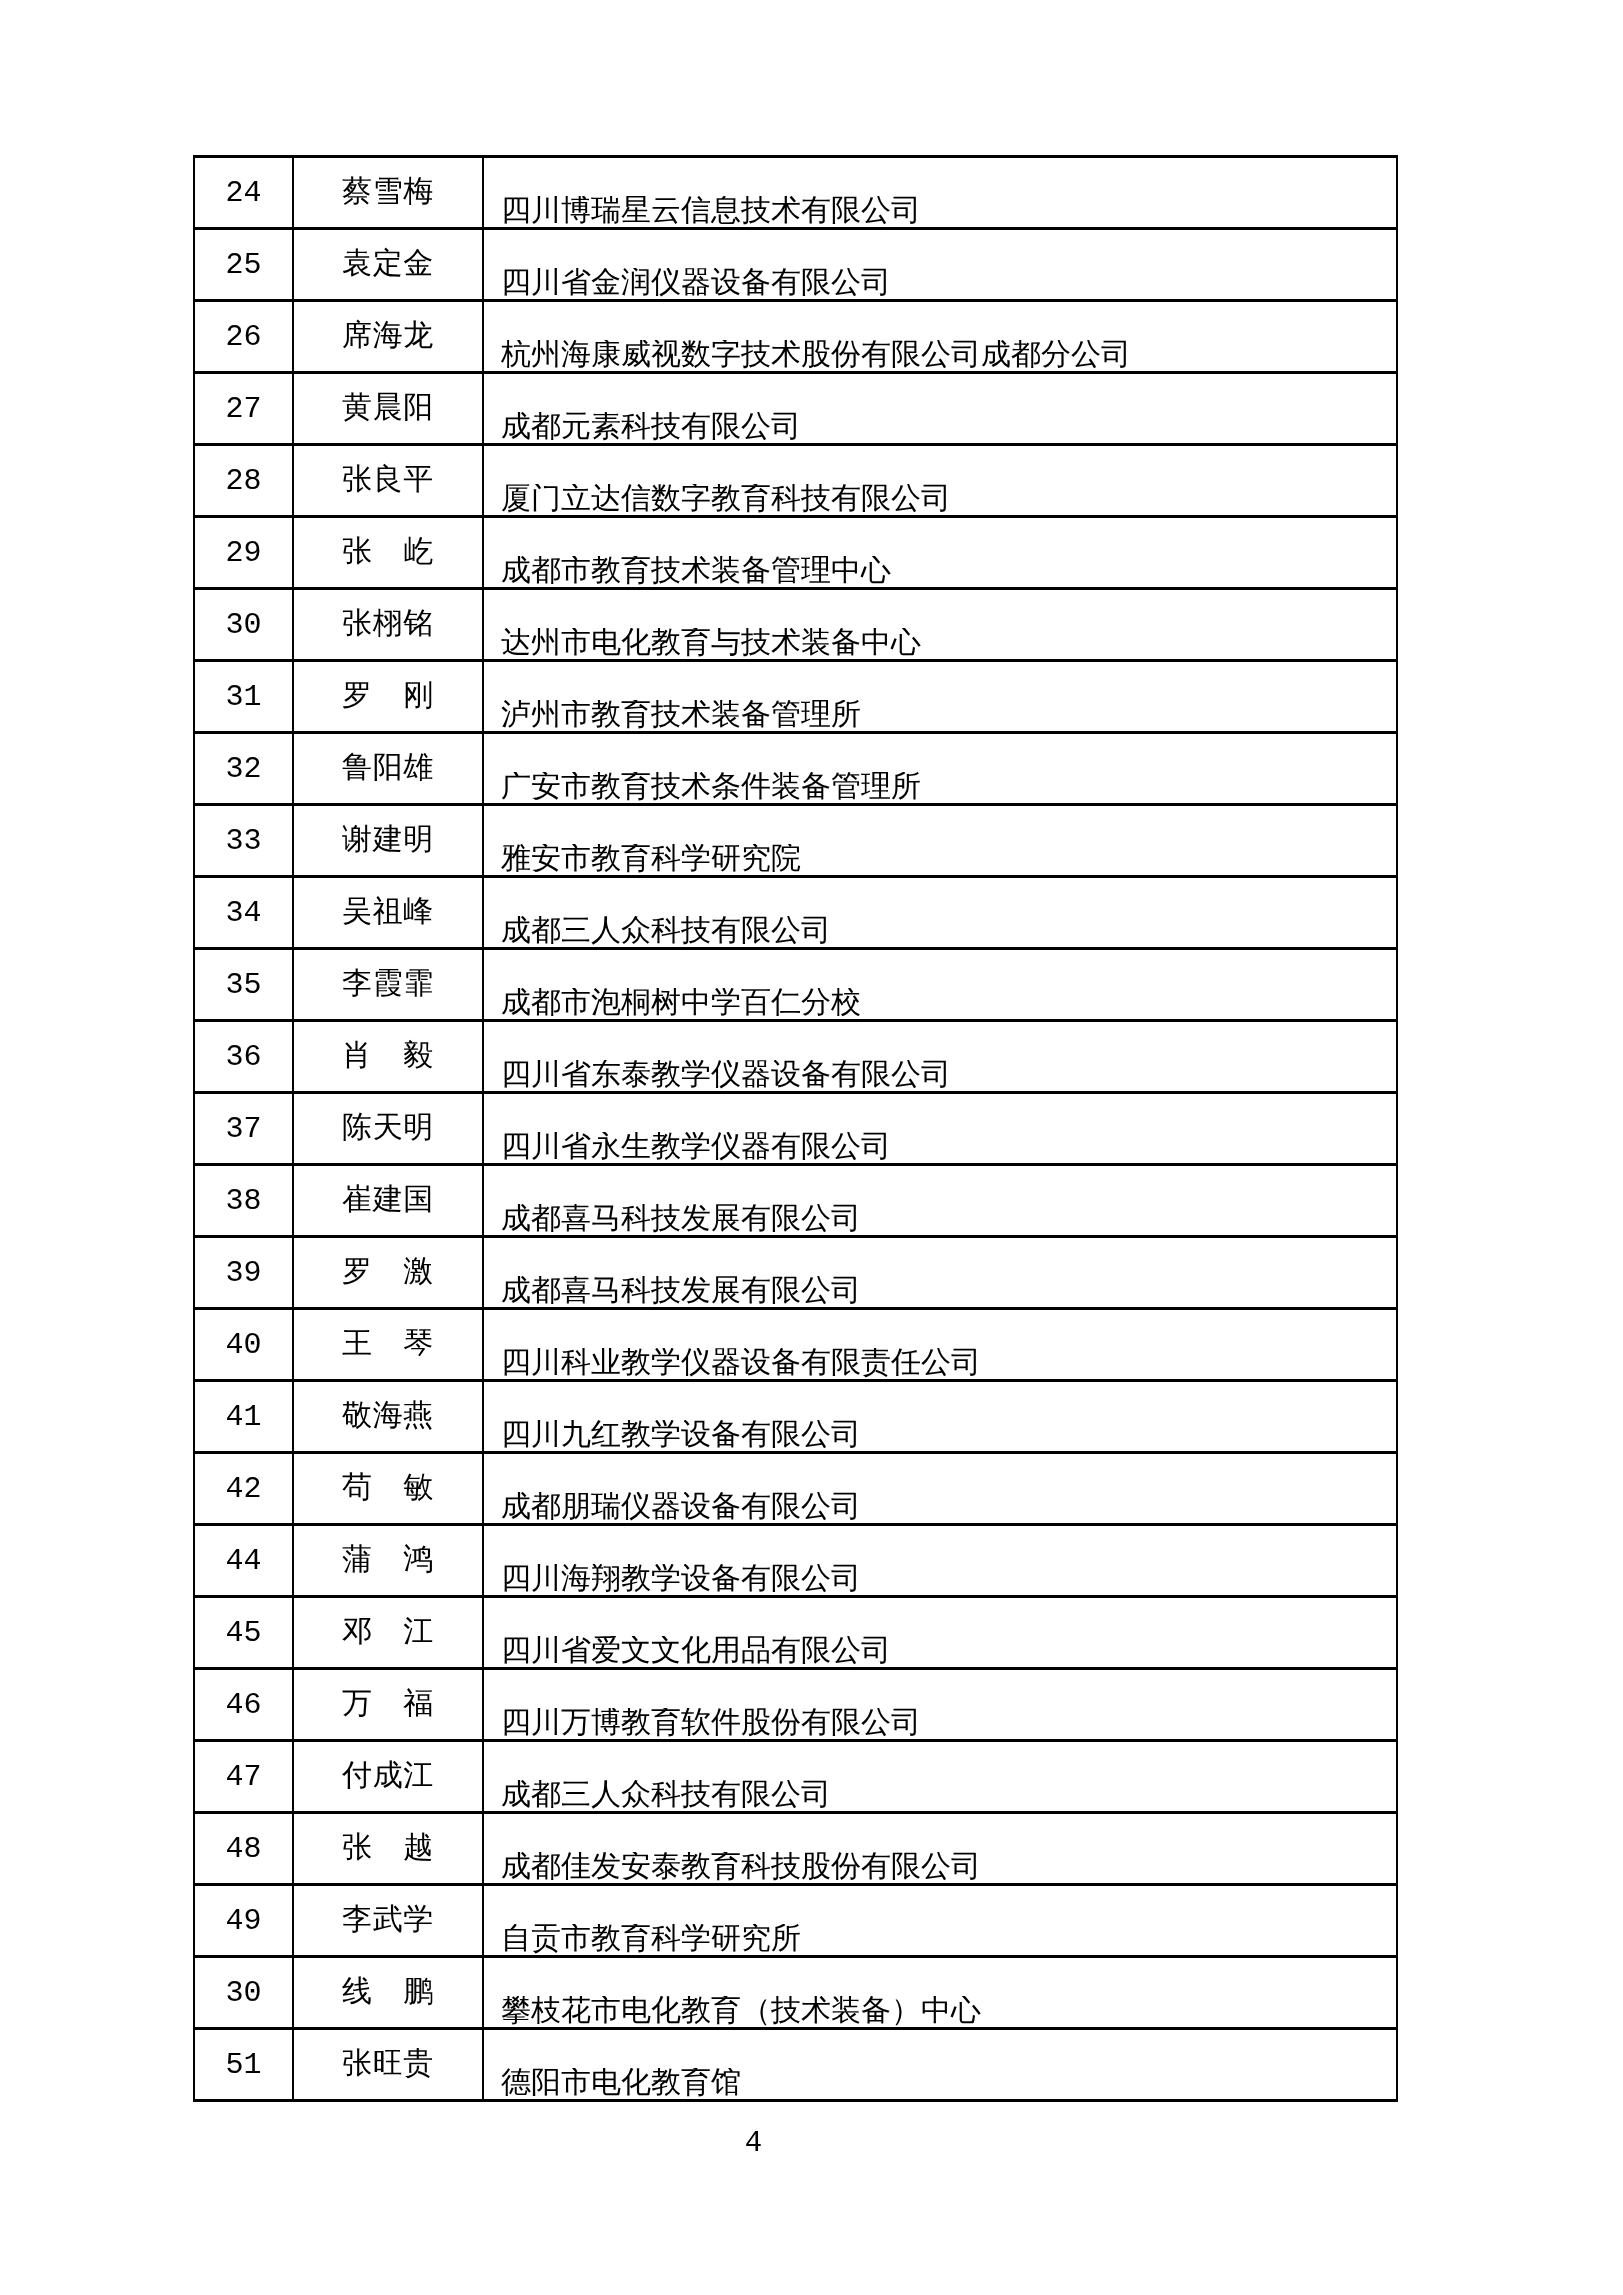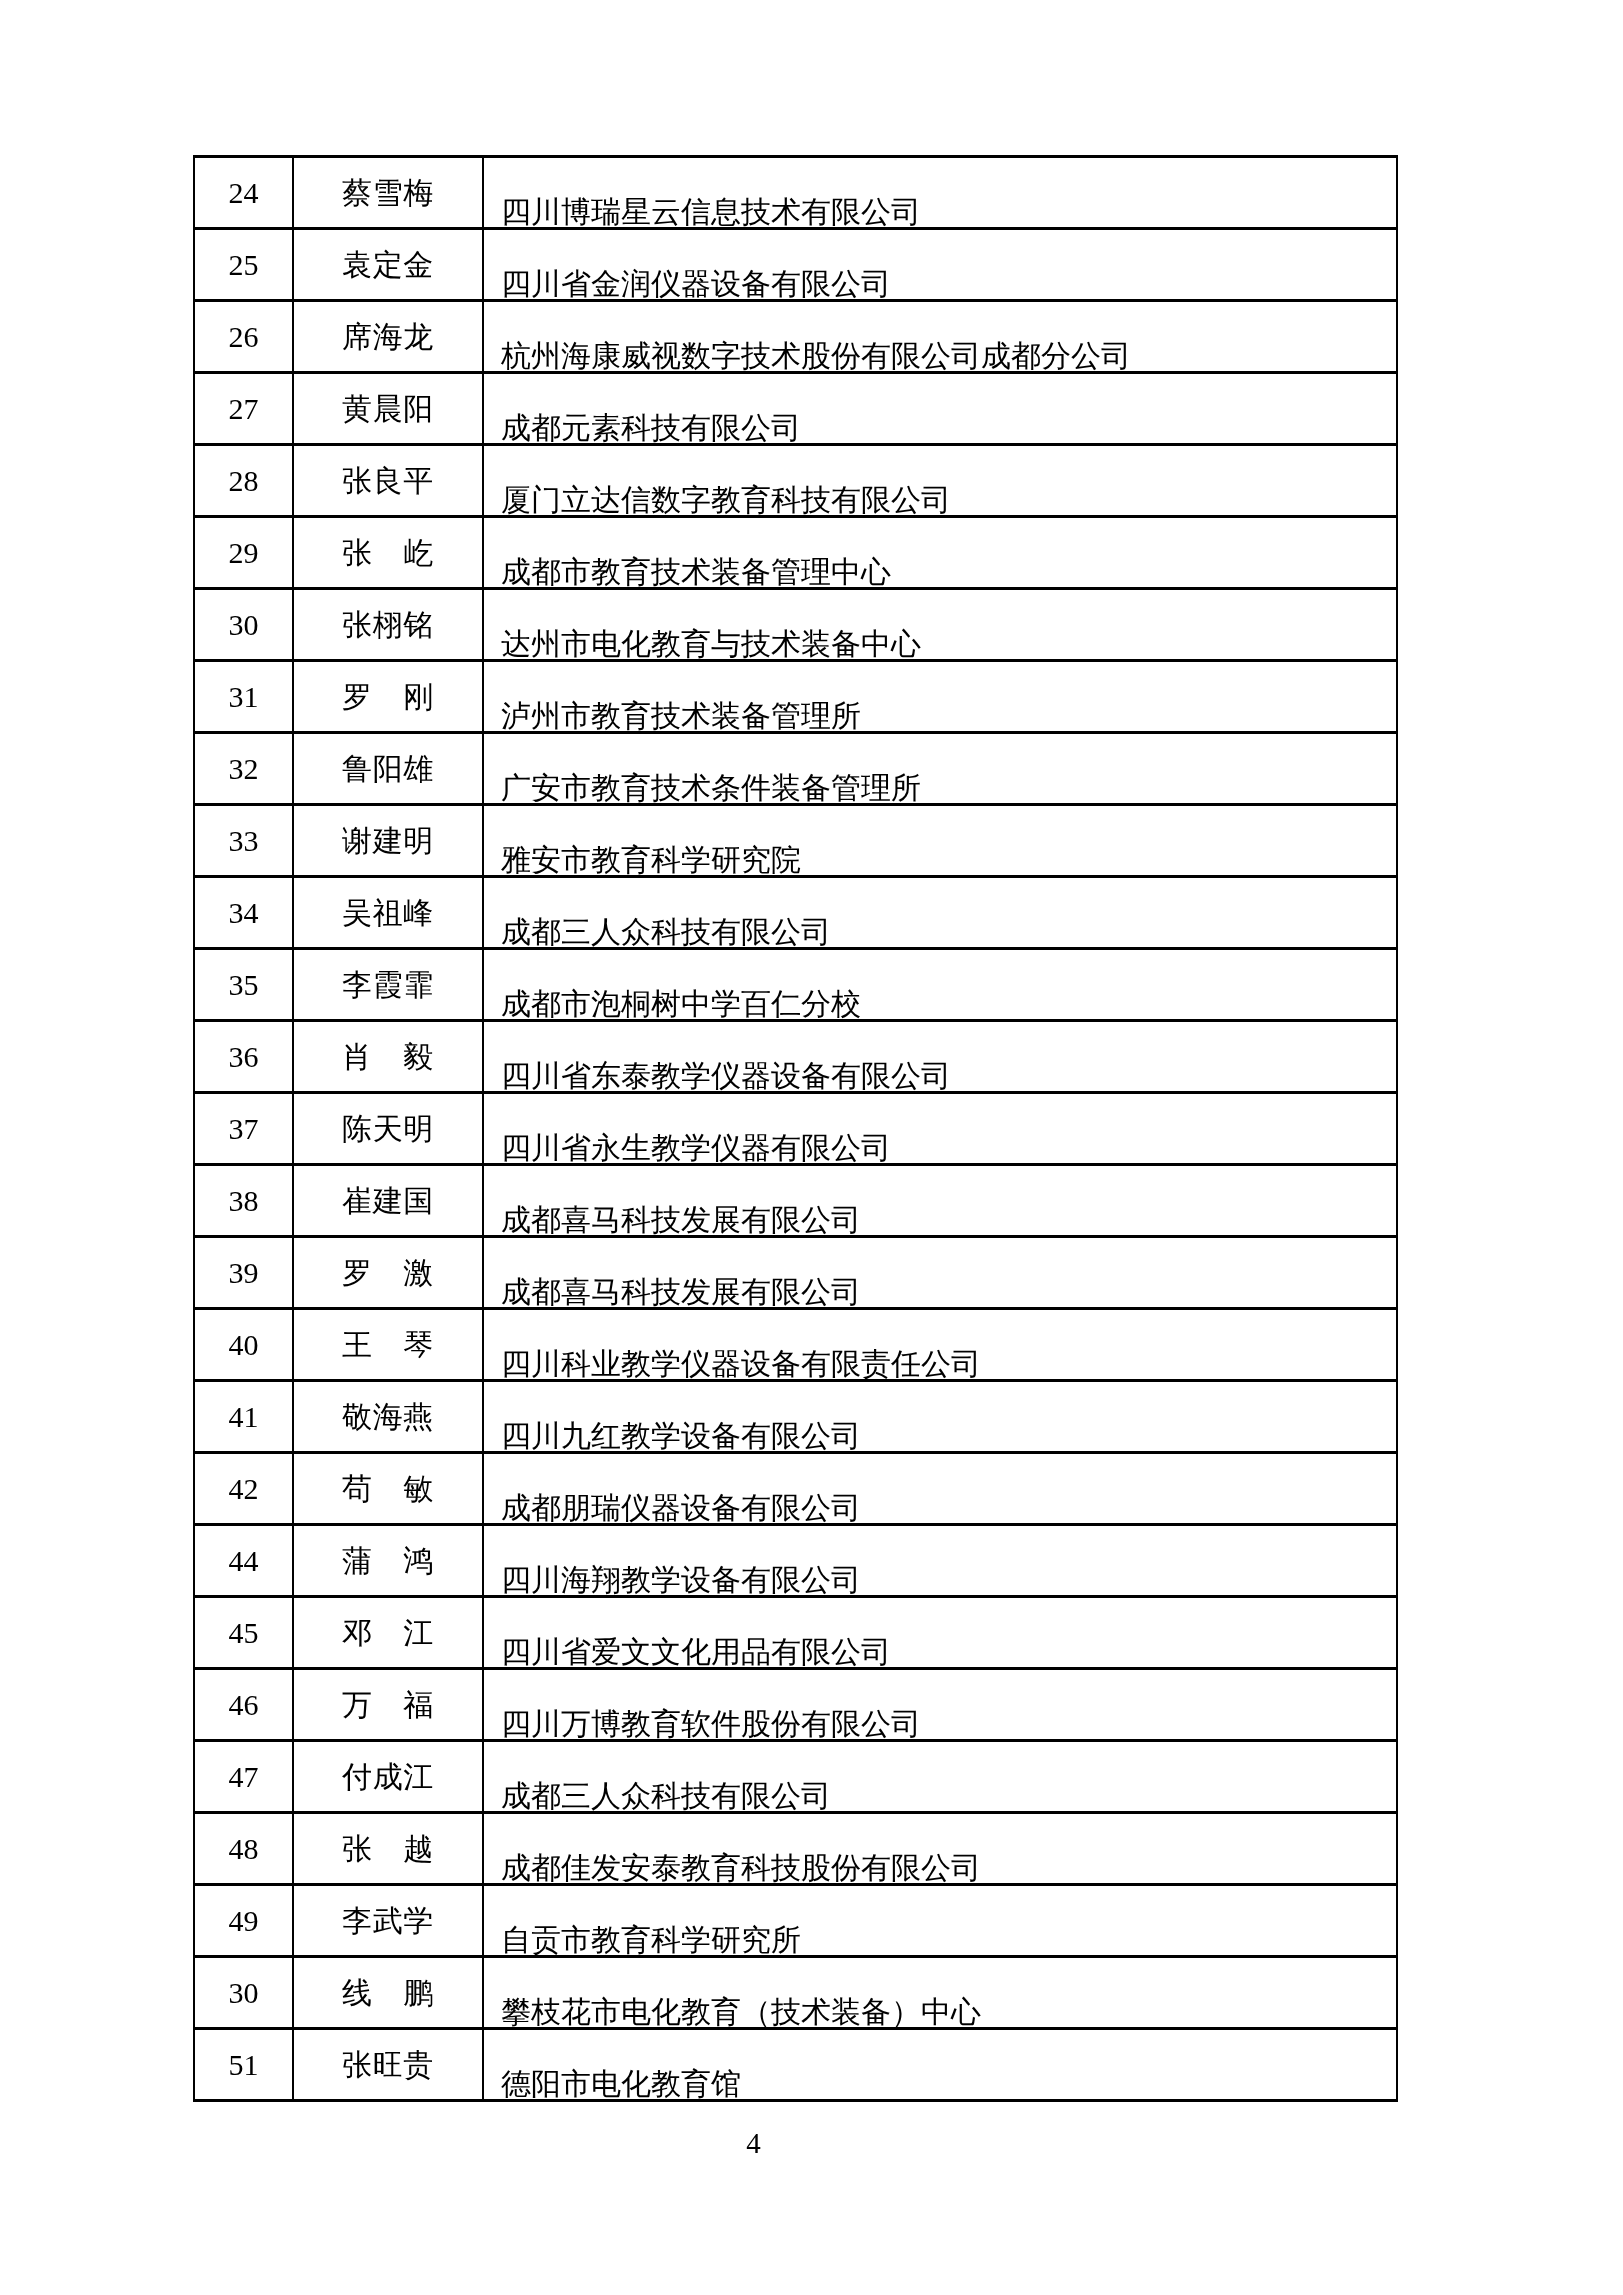--- a/index.html
+++ b/index.html
@@ -5,21 +5,21 @@
   html, body {
     margin: 0;
     padding: 0;
     background: #ffffff;
   }
   .page {
     position: relative;
     width: 1507px;
     height: 2295px;
     background: #ffffff;
-    font-family: Liberation Serif, serif;
+    font-family: Liberation Mono, monospace;
     color: #000000;
     overflow: hidden;
   }
   .roster-table {
     position: absolute;
     left: 193px;
     top: 155px;
     width: 1205px;
     height: 1947px;
     box-sizing: border-box;

